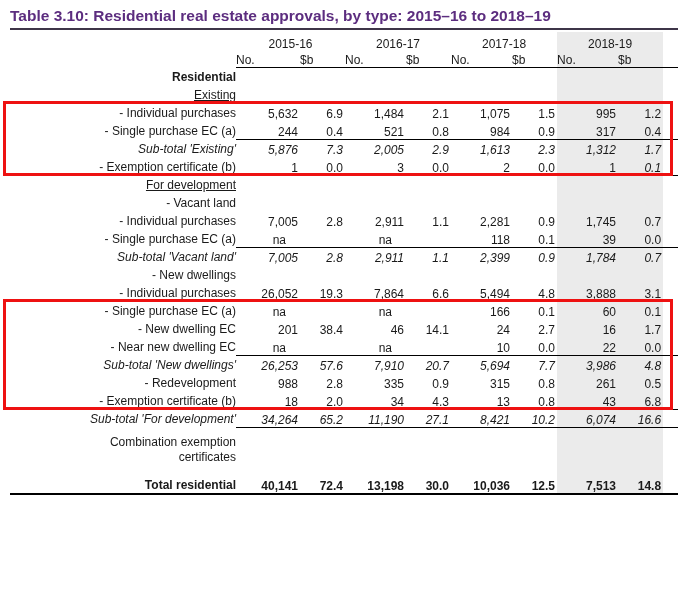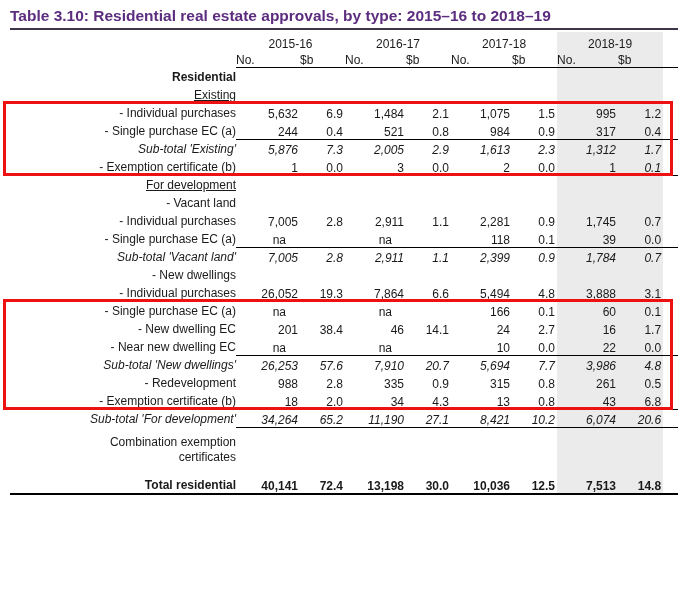--- a/index.html
+++ b/index.html
@@ -331,21 +331,21 @@
         </tr>
         <tr class="subtotal rule-below">
           <td class="label">Sub-total 'For development'</td>
           <td class="num">34,264</td>
           <td class="num">65.2</td>
           <td class="num">11,190</td>
           <td class="num">27.1</td>
           <td class="num">8,421</td>
           <td class="num">10.2</td>
           <td class="num hl">6,074</td>
-          <td class="num hl">20.6</td>
+          <td class="num hl">16.6</td>
           <td class="spacer"></td>
         </tr>
         <tr class="two-line">
           <td class="label">Combination exemption
 certificates</td>
           <td class="num"></td>
           <td class="num"></td>
           <td class="num"></td>
           <td class="num"></td>
           <td class="num"></td>

